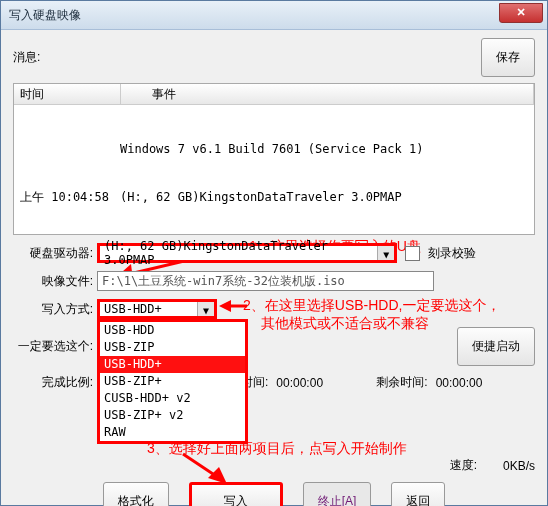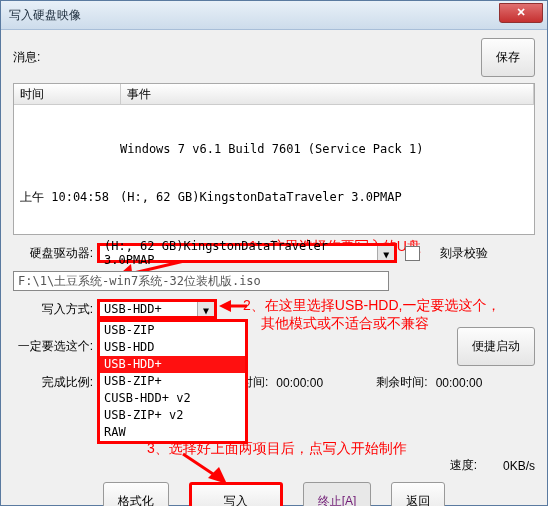--- a/index.html
+++ b/index.html
@@ -74,41 +74,42 @@
     height: 150px;
     background: #fff;
     font-family: SimSun, monospace;
   }
   .log-head {
     display:flex;
     background: linear-gradient(#fff,#e8e8e8);
     border-bottom:1px solid #ccc;
     height:20px;
     line-height:20px;
+    gap:25px;
   }
   .log-head > div { border-right:1px solid #ccc; padding-left:6px;}
   .col-time{ width:100px;}
   .col-event{ flex:1;}
   .log-body{ padding:4px 6px; line-height:16px; white-space:pre;}
   .log-body > div{ display:flex;}
   .form-row{ display:flex; align-items:center; margin:8px 0; position:relative;}
   .lbl{ width:80px; text-align:right; padding-right:4px;}
   .combo,.textfield{
     border:1px solid #888;
     background:#fff;
     height:20px;
     font-family: SimSun, monospace;
     font-size:12px;
     padding:0 4px;
     box-sizing:border-box;
   }
   .combo{ width:270px; display:flex; align-items:center; justify-content:space-between; padding-right:0;}
   .combo .arrow{ width:16px; text-align:center; background:#e5e5e5; border-left:1px solid #aaa; height:100%; line-height:18px; font-size:10px;}
-  .textfield{ width:376px; color:#555;}
-  .checkbox-lbl{ display:flex; align-items:center; margin-left:8px; gap:20px;}
+  .textfield{ width:337px; color:#555;}
+  .checkbox-lbl{ display:flex; align-items:center; margin-left:8px; gap:8px;}
   .checkbox{ width:13px; height:13px; border:1px solid #777; background:#fff;}
   .highlight-red{ border:3px solid #f00 !important;}
   .dropdown-list{
     position:absolute; left:84px; top:20px; width:145px;
     border:1px solid #555; background:#fff; z-index:5; font-family:SimSun,monospace;
   }
   .dropdown-list div{ padding:1px 4px; line-height:15px;}
   .dropdown-list .sel{ background:#ff1010; color:#fff;}
   .combo-small{ width:120px;}
   .annot{ position:absolute; color:#f00; font-size:14px; font-weight:normal; pointer-events:none;}
@@ -163,40 +164,41 @@
         <span>(H:, 62 GB)KingstonDataTraveler 3.0PMAP</span>
         <span class="arrow">▼</span>
       </div>
       <label class="checkbox-lbl">
         <span class="checkbox"></span>
         <span>刻录校验</span>
       </label>
     </div>
 
     <div class="form-row">
+      <span class="lbl">映像文件:</span>
       <input class="textfield" value="F:\1\土豆系统-win7系统-32位装机版.iso" style="">
     </div>
 
     <div class="form-row" style="position:relative;align-items:center;">
       <span class="lbl">写入方式:</span>
       <div class="combo combo-small highlight-red">
         <span>USB-HDD+</span>
         <span class="arrow">▼</span>
       </div>
 
       <div class="annot" style="left:230px; top:-2px;">2、在这里选择USB-HDD,一定要选这个，</div>
       <div class="annot" style="left:248px; top:16px;">其他模式或不适合或不兼容</div>
       <svg class="arrow-svg" style="left:206px; top:-2px;" width="30" height="18">
         <line x1="28" y1="9" x2="8" y2="9" stroke="#f00" stroke-width="3"></line>
         <polygon points="0,9 12,3 12,15" fill="#f00"></polygon>
       </svg>
 
       <div class="dropdown-list highlight-red" style="border-width:2px;">
+        <div>USB-HDD</div>
         <div>USB-ZIP</div>
-        <div>USB-HDD</div>
         <div class="sel">USB-HDD+</div>
         <div>USB-ZIP+</div>
         <div>CUSB-HDD+ v2</div>
         <div>USB-ZIP+ v2</div>
         <div>RAW</div>
       </div>
     </div>
 
     <div class="form-row">
       <span class="lbl">一定要选这个:</span>

